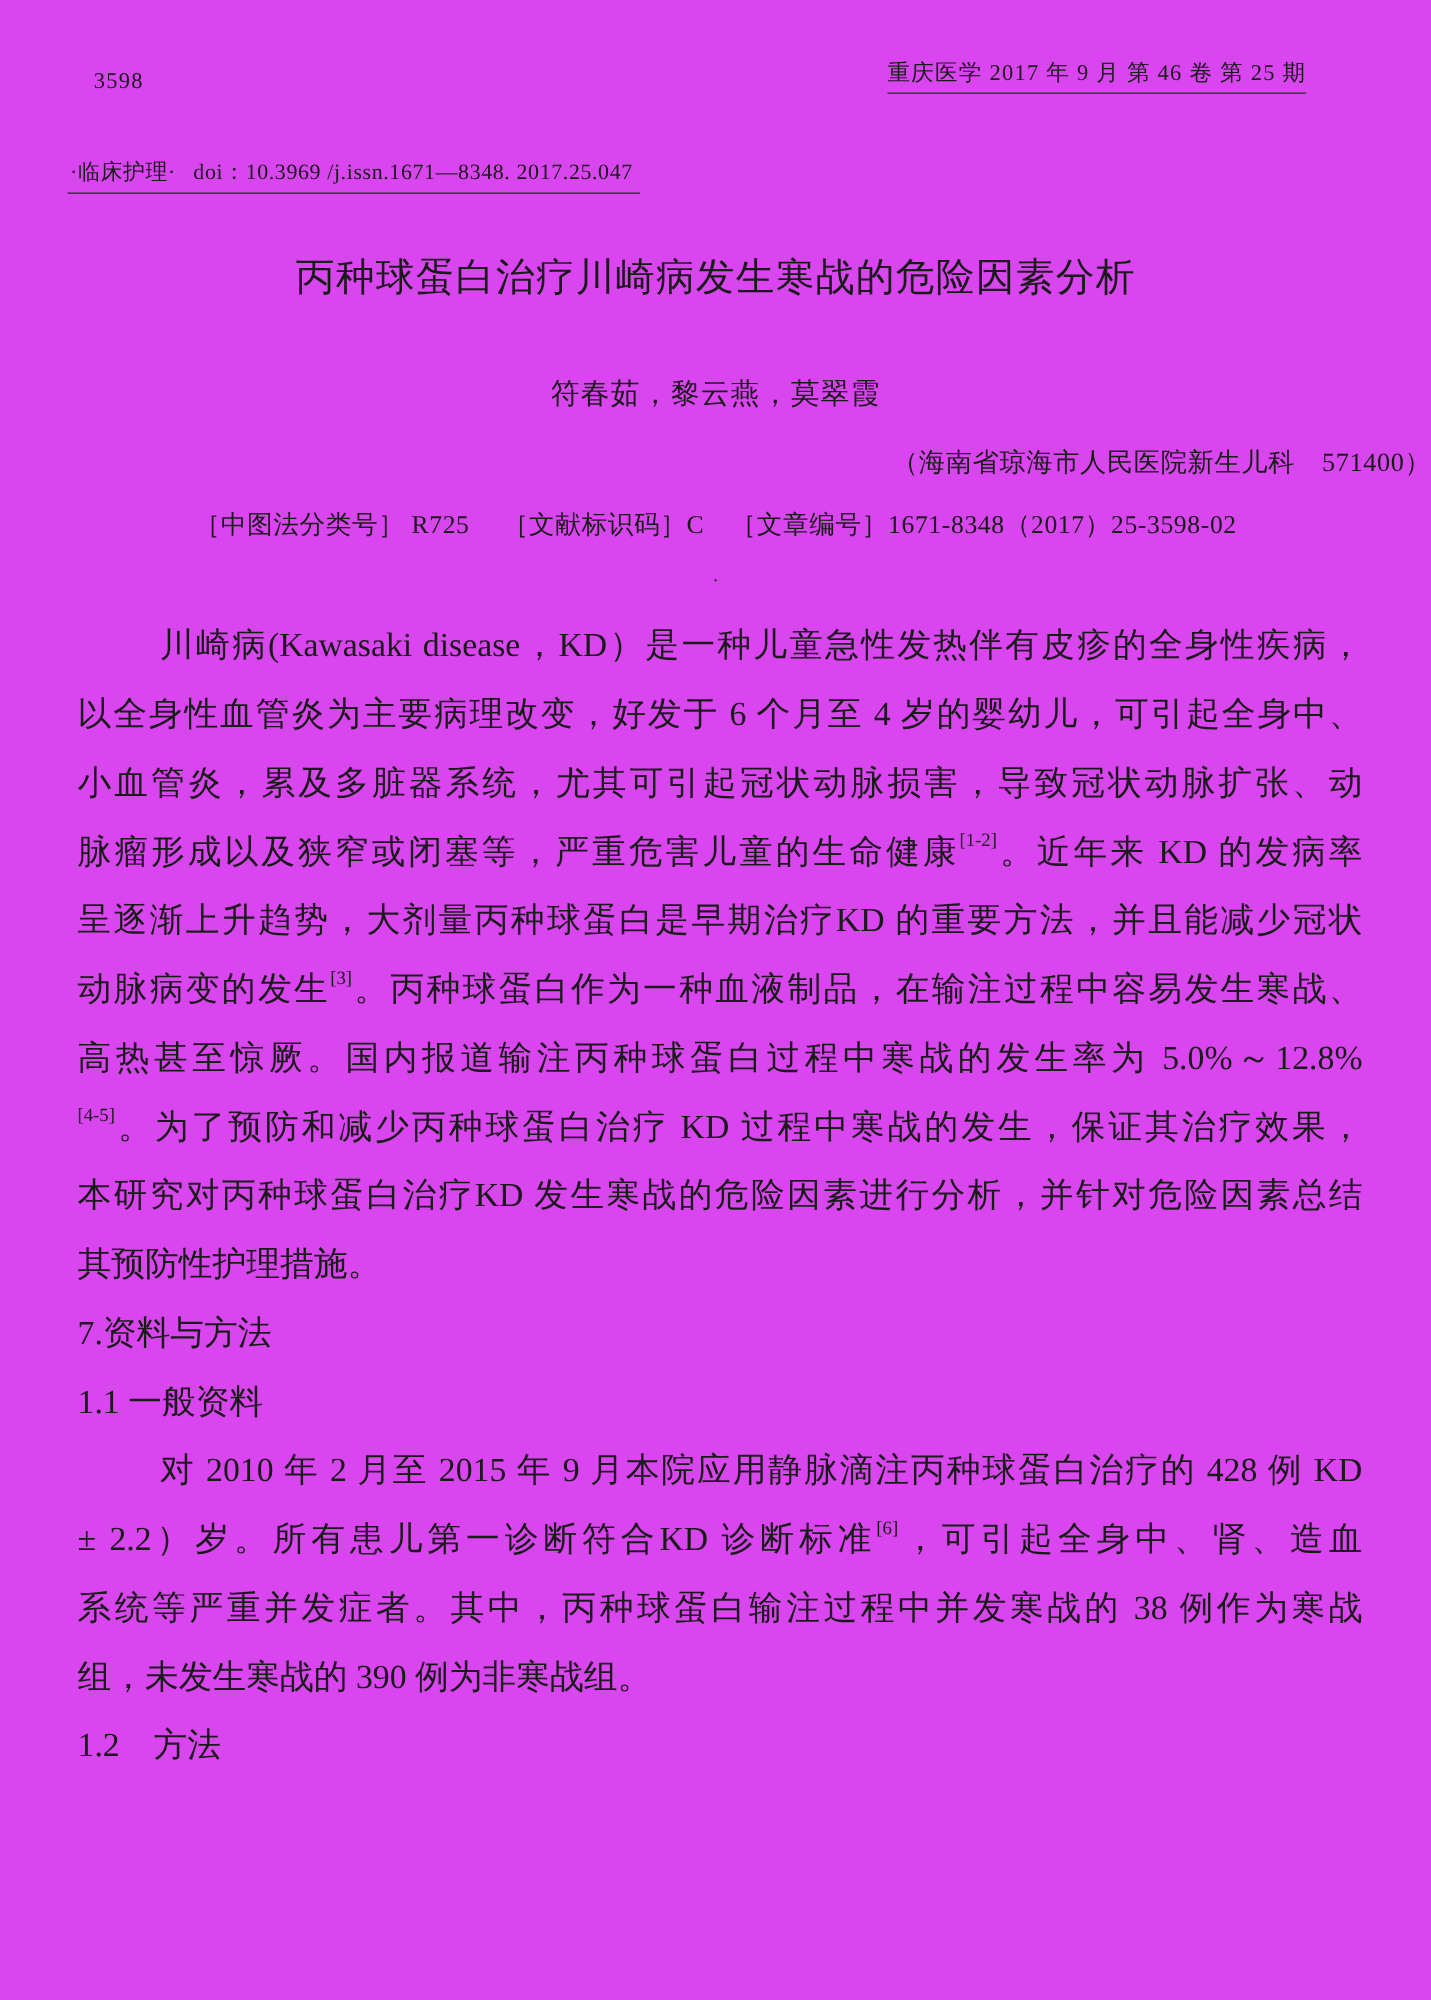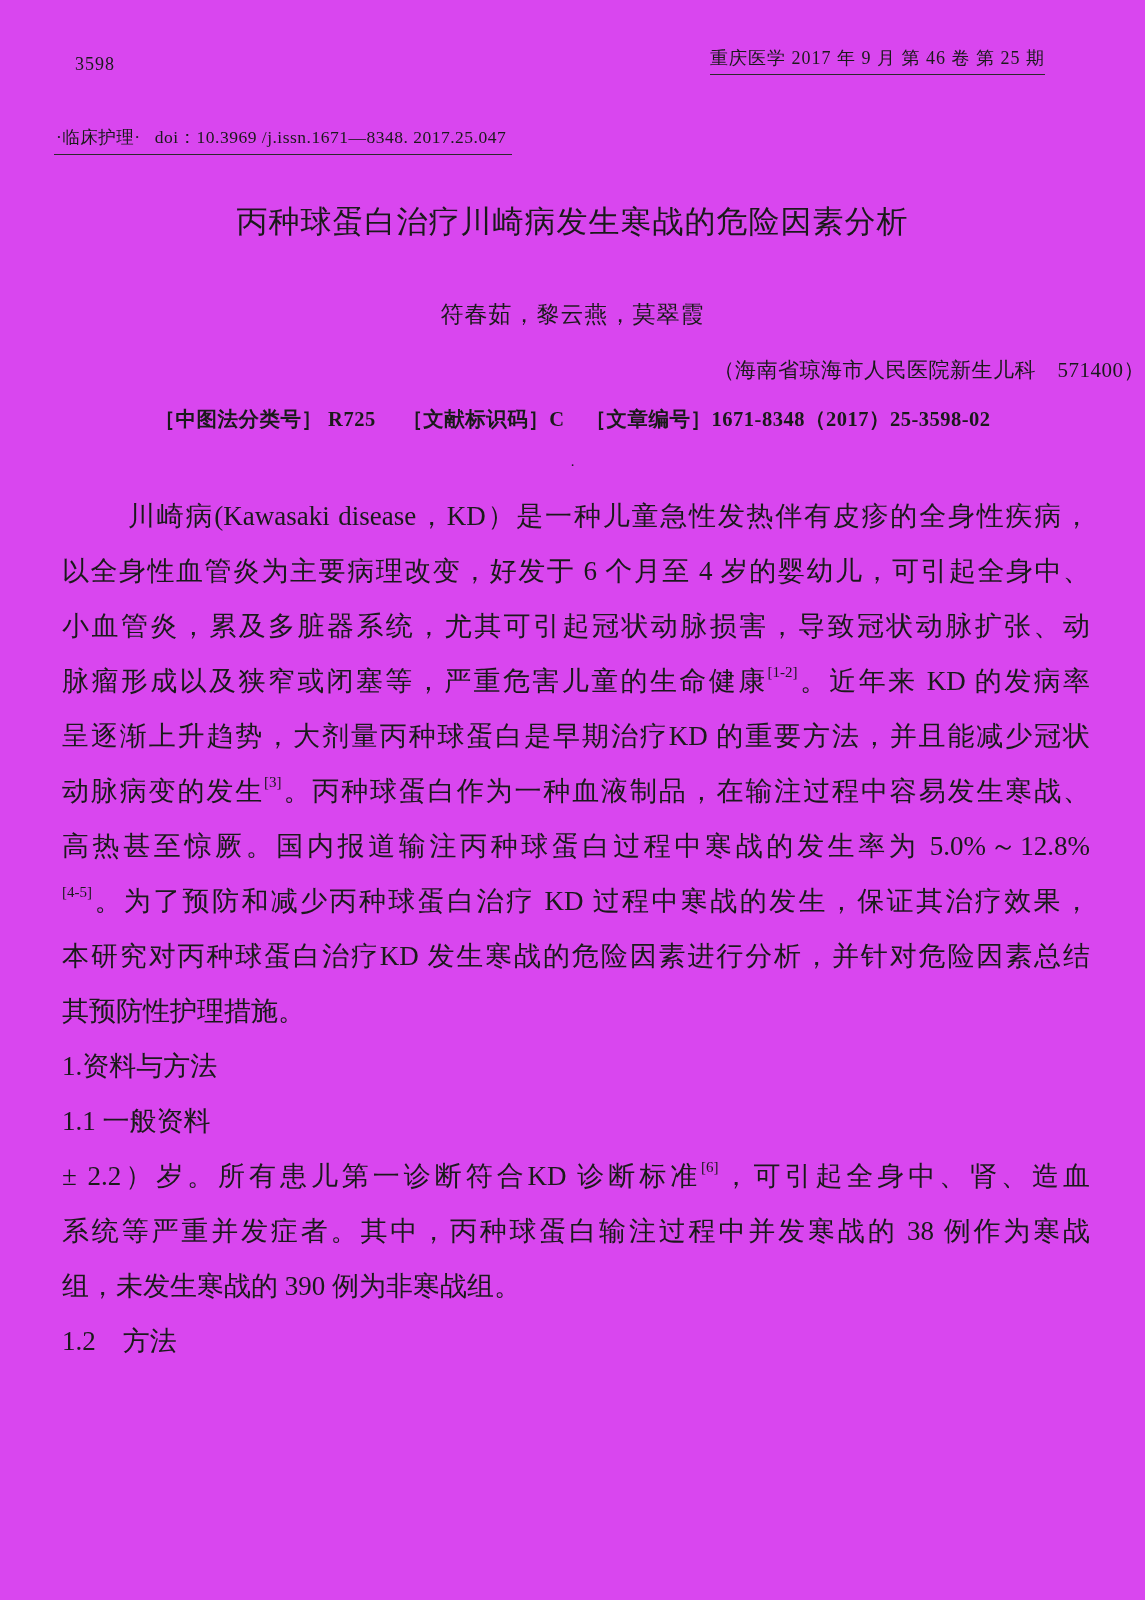--- a/index.html
+++ b/index.html
@@ -60,21 +60,20 @@
     margin-top: 26px;
     text-align: right;
     font-size: 21px;
     letter-spacing: 0.5px;
   }
   .meta-line {
     margin-top: 21px;
     text-align: center;
     font-size: 20.5px;
     letter-spacing: 0.5px;
-    font-weight: bold;
   }
   .stray-dot {
     margin-top: 20px;
     text-align: center;
     font-size: 15px;
     line-height: 16px;
   }
   
   .article-body {
     margin: 20px 55px 0 62px;
@@ -129,21 +128,22 @@
       <div class="line j indent"><span>川崎病(Kawasaki disease，KD）是一种儿童急性发热伴有皮疹的全身性疾病，</span></div>
       <div class="line j"><span>以全身性血管炎为主要病理改变，好发于 6 个月至 4 岁的婴幼儿，可引起全身中、</span></div>
       <div class="line j"><span>小血管炎，累及多脏器系统，尤其可引起冠状动脉损害，导致冠状动脉扩张、动</span></div>
       <div class="line j"><span>脉瘤形成以及狭窄或闭塞等，严重危害儿童的生命健康</span><sup>[1-2]</sup><span>。近年来 KD 的发病率</span></div>
       <div class="line j"><span>呈逐渐上升趋势，大剂量丙种球蛋白是早期治疗KD 的重要方法，并且能减少冠状</span></div>
       <div class="line j"><span>动脉病变的发生</span><sup>[3]</sup><span>。丙种球蛋白作为一种血液制品，在输注过程中容易发生寒战、</span></div>
       <div class="line j"><span>高热甚至惊厥。国内报道输注丙种球蛋白过程中寒战的发生率为 5.0%～12.8%</span></div>
       <div class="line j"><sup>[4-5]</sup><span>。为了预防和减少丙种球蛋白治疗 KD 过程中寒战的发生，保证其治疗效果，</span></div>
       <div class="line j"><span>本研究对丙种球蛋白治疗KD 发生寒战的危险因素进行分析，并针对危险因素总结</span></div>
       <div class="line"><span>其预防性护理措施。</span></div>
-      <div class="line"><span>1.资料与方法</span></div>
+      <div class="line"><span>7.资料与方法</span></div>
       <div class="line"><span>1.1 一般资料</span></div>
+      <div class="line j indent"><span>对 2010 年 2 月至 2015 年 9 月本院应用静脉滴注丙种球蛋白治疗的 428 例 KD</span></div>
       <div class="line j"><span>± 2.2）岁。所有患儿第一诊断符合KD 诊断标准</span><sup>[6]</sup><span>，可引起全身中、肾、造血</span></div>
       <div class="line j"><span>系统等严重并发症者。其中，丙种球蛋白输注过程中并发寒战的 38 例作为寒战</span></div>
       <div class="line"><span>组，未发生寒战的 390 例为非寒战组。</span></div>
       <div class="line"><span>1.2　方法</span></div>
     </div>
 
 </div>
 
 </body></html>

